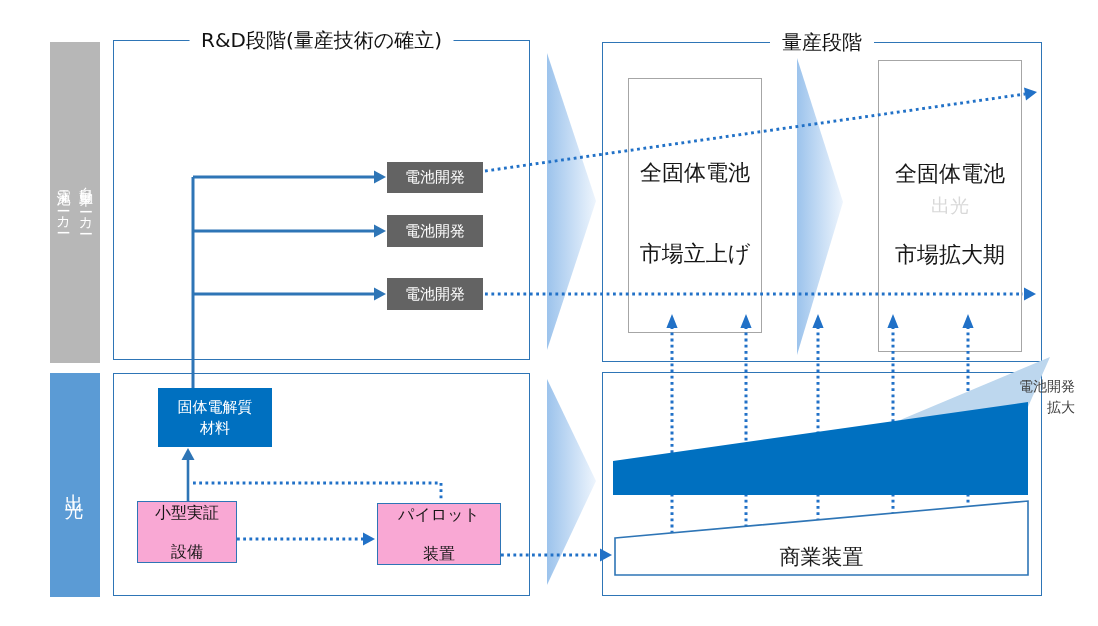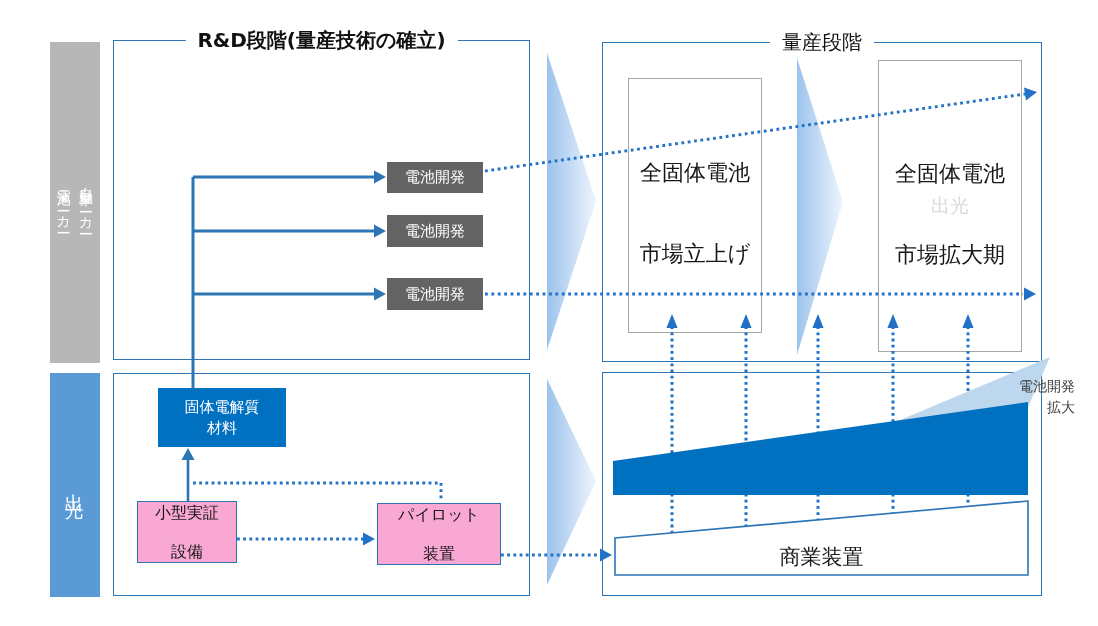--- a/index.html
+++ b/index.html
@@ -47,21 +47,21 @@
   <div class="abs sidebar sidebar-gray" style="left:50px;top:42px;width:50px;height:321px;">
     <div class="vtext">
         <span style="display:block">自動車メーカー</span>
         <span style="display:block">電池メーカー</span>
       </div>
   </div>
   <div class="abs sidebar sidebar-blue" style="left:50px;top:373px;width:50px;height:224px;">
     <div class="vtext-big">出光</div>
   </div>
 
-  <div class="abs frame" style="left:113px;top:40px;width:417px;height:320px;font-weight:bold;">
+  <div class="abs frame" style="left:113px;top:40px;width:417px;height:320px;">
     <div class="frame-title">R&amp;D段階(量産技術の確立)</div>
   </div>
   <div class="abs frame" style="left:602px;top:42px;width:440px;height:320px;">
     <div class="frame-title">量産段階</div>
   </div>
   <div class="abs frame" style="left:113px;top:373px;width:417px;height:223px;"></div>
   <div class="abs frame" style="left:602px;top:372px;width:440px;height:224px;"></div>
 
   <div class="abs inner-box" style="left:628px;top:78px;width:134px;height:255px;">
     <div class="ln">全固体電池</div>
@@ -76,21 +76,21 @@
   <div class="abs dev-box" style="left:387px;top:162px;width:96px;height:31px;">
       <span>電池開発</span>
     </div>
   <div class="abs dev-box" style="left:387px;top:215px;width:96px;height:32px;">
       <span>電池開発</span>
     </div>
   <div class="abs dev-box" style="left:387px;top:278px;width:96px;height:32px;">
       <span>電池開発</span>
     </div>
 
-  <div class="abs electrolyte-box" style="left:158px;top:388px;width:128px;height:59px;text-align:center;">
+  <div class="abs electrolyte-box" style="left:158px;top:388px;width:114px;height:59px;text-align:center;">
     <div>固体電解質</div>
     <div>材料</div>
   </div>
 
   <div class="abs plant-box" style="left:137px;top:501px;width:100px;height:62px;">
     <div>小型実証</div>
     <div>設備</div>
   </div>
   <div class="abs plant-box" style="left:377px;top:503px;width:124px;height:62px;">
     <div>パイロット</div>

